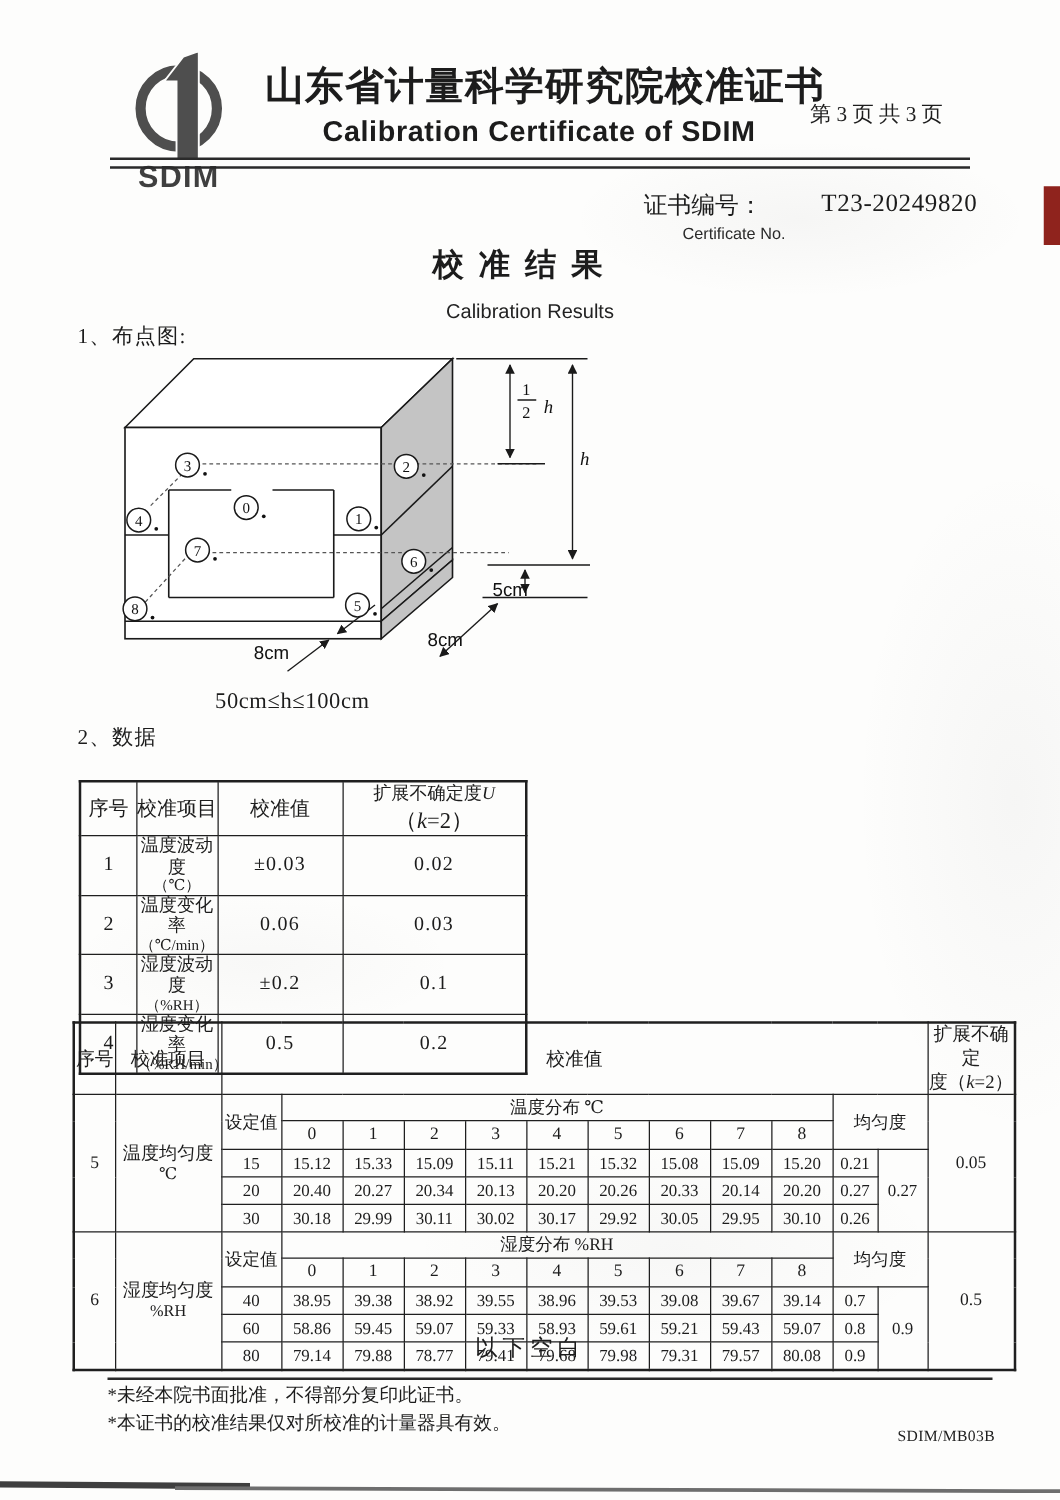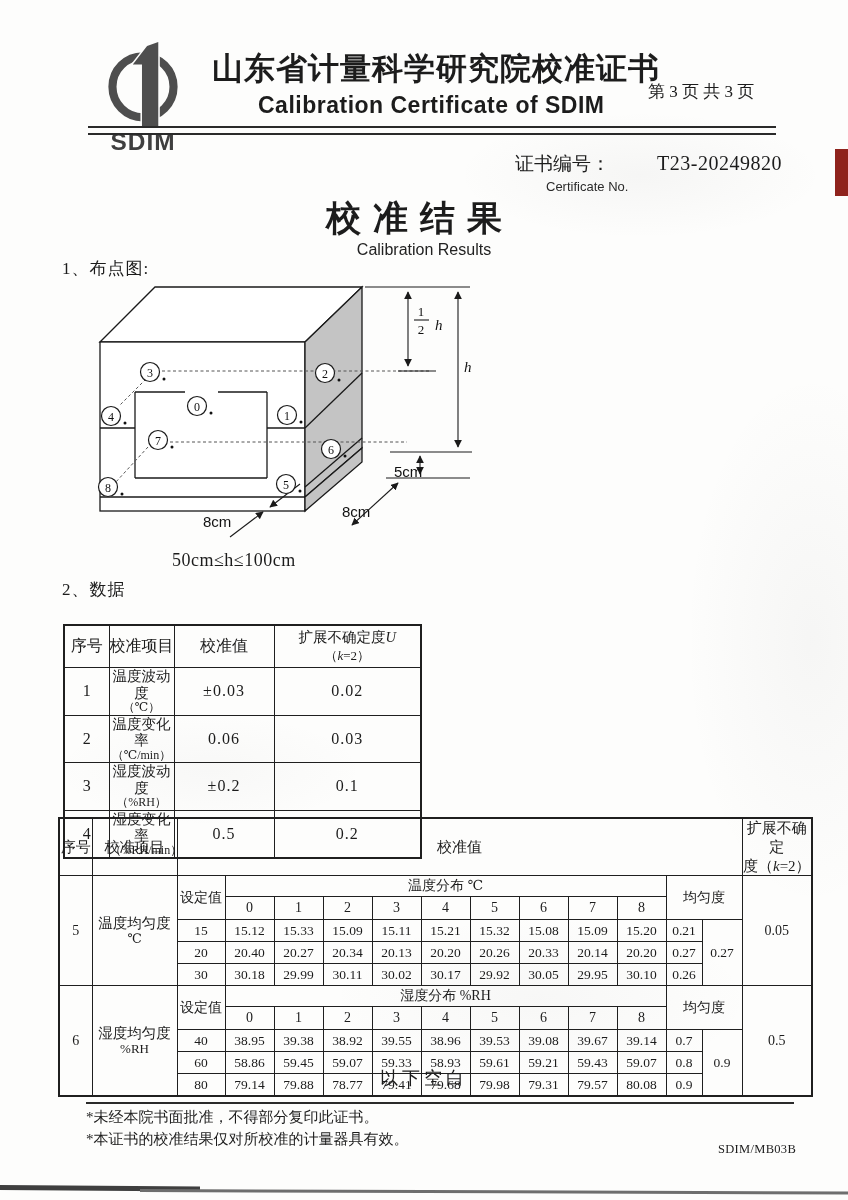--- a/index.html
+++ b/index.html
@@ -17,21 +17,21 @@
   .title-cn{left:212px;top:48px;font-size:31px;font-weight:bold;letter-spacing:1px;white-space:nowrap;}
   .page-info{left:648px;top:80px;font-size:17px;white-space:nowrap;}
   .title-en{left:258px;top:92px;font-size:23px;font-weight:bold;font-family:"Liberation Sans","DejaVu Sans",sans-serif;letter-spacing:0.5px;white-space:nowrap;}
   .double-rule{left:88px;top:126px;width:688px;height:5px;border-top:2px solid #2a2a2a;border-bottom:2px solid #2a2a2a;}
   .red-mark{left:835px;top:149px;width:13px;height:47px;background:#8f231d;}
   
   .cert-label-cn{left:515px;top:151px;font-size:19px;white-space:nowrap;}
   .cert-no{left:657px;top:152px;font-size:20px;white-space:nowrap;letter-spacing:0.5px;}
   .cert-label-en{left:546px;top:179px;font-size:13px;font-family:"Liberation Sans","DejaVu Sans",sans-serif;color:#2a2a2a;}
   
-  .results-title{left:0;top:195px;width:828px;text-align:center;font-size:35px;font-weight:bold;letter-spacing:12px;text-indent:12px;}
+  .results-title{left:0;top:195px;width:828px;text-align:center;font-size:25px;font-weight:bold;letter-spacing:12px;text-indent:12px;}
   .results-sub{left:0;top:241px;width:848px;text-align:center;font-size:16px;font-family:"Liberation Sans","DejaVu Sans",sans-serif;color:#222;}
   .sec-heading{font-size:17px;letter-spacing:1px;white-space:nowrap;}
   .sec1{left:62px;top:257px;}
   .sec2{left:62px;top:578px;}
   .range-note{left:172px;top:550px;font-size:18px;letter-spacing:0.5px;text-align:center;}
   
   .diagram{left:58px;top:272px;}
   .diagram .ln{stroke:#1a1a1a;stroke-width:1.3;fill:none;}
   .diagram .face{stroke:#1a1a1a;stroke-width:1.3;fill:#ffffff;}
   .diagram .shaded{fill:#c4c4c4;}
@@ -48,21 +48,21 @@
   table.t{border-collapse:collapse;table-layout:fixed;}
   table.t td{border:1.5px solid #1f1f1f;text-align:center;vertical-align:middle;padding:0;}
   table.t{border:2.5px solid #1f1f1f;}
   .t1{left:63px;top:624px;width:357px;}
   .t1 td{font-size:16px;}
   .t1 .hrow td{height:41px;font-size:16px;}
   .t1 .drow td{height:35px;}
   .t1 .item-cn{font-size:14.5px;line-height:1.15;font-family:Liberation Serif, serif;}
   .t1 .item-unit{font-size:12px;line-height:1.1;}
   .t1 .uhead{font-size:14.5px;line-height:1.25;}
-  .t1 .usub{font-size:13px;}
+  .t1 .usub{font-size:18px;}
   .val{letter-spacing:1px;}
   .it{font-style:italic;}
   .t2{left:58px;top:817px;width:754px;}
   .t2 td{font-size:14px;}
   .t2 .hrow td{height:36px;font-size:15px;}
   .t2 .subA td{height:20px;font-size:14px;}
   .t2 .subB td{height:22px;font-size:14px;}
   .t2 .drow td{height:21px;font-size:13.5px;}
   .t2 .item-cn{font-size:14.5px;line-height:1.2;}
   .t2 .item-unit{font-size:13px;line-height:1.1;}

